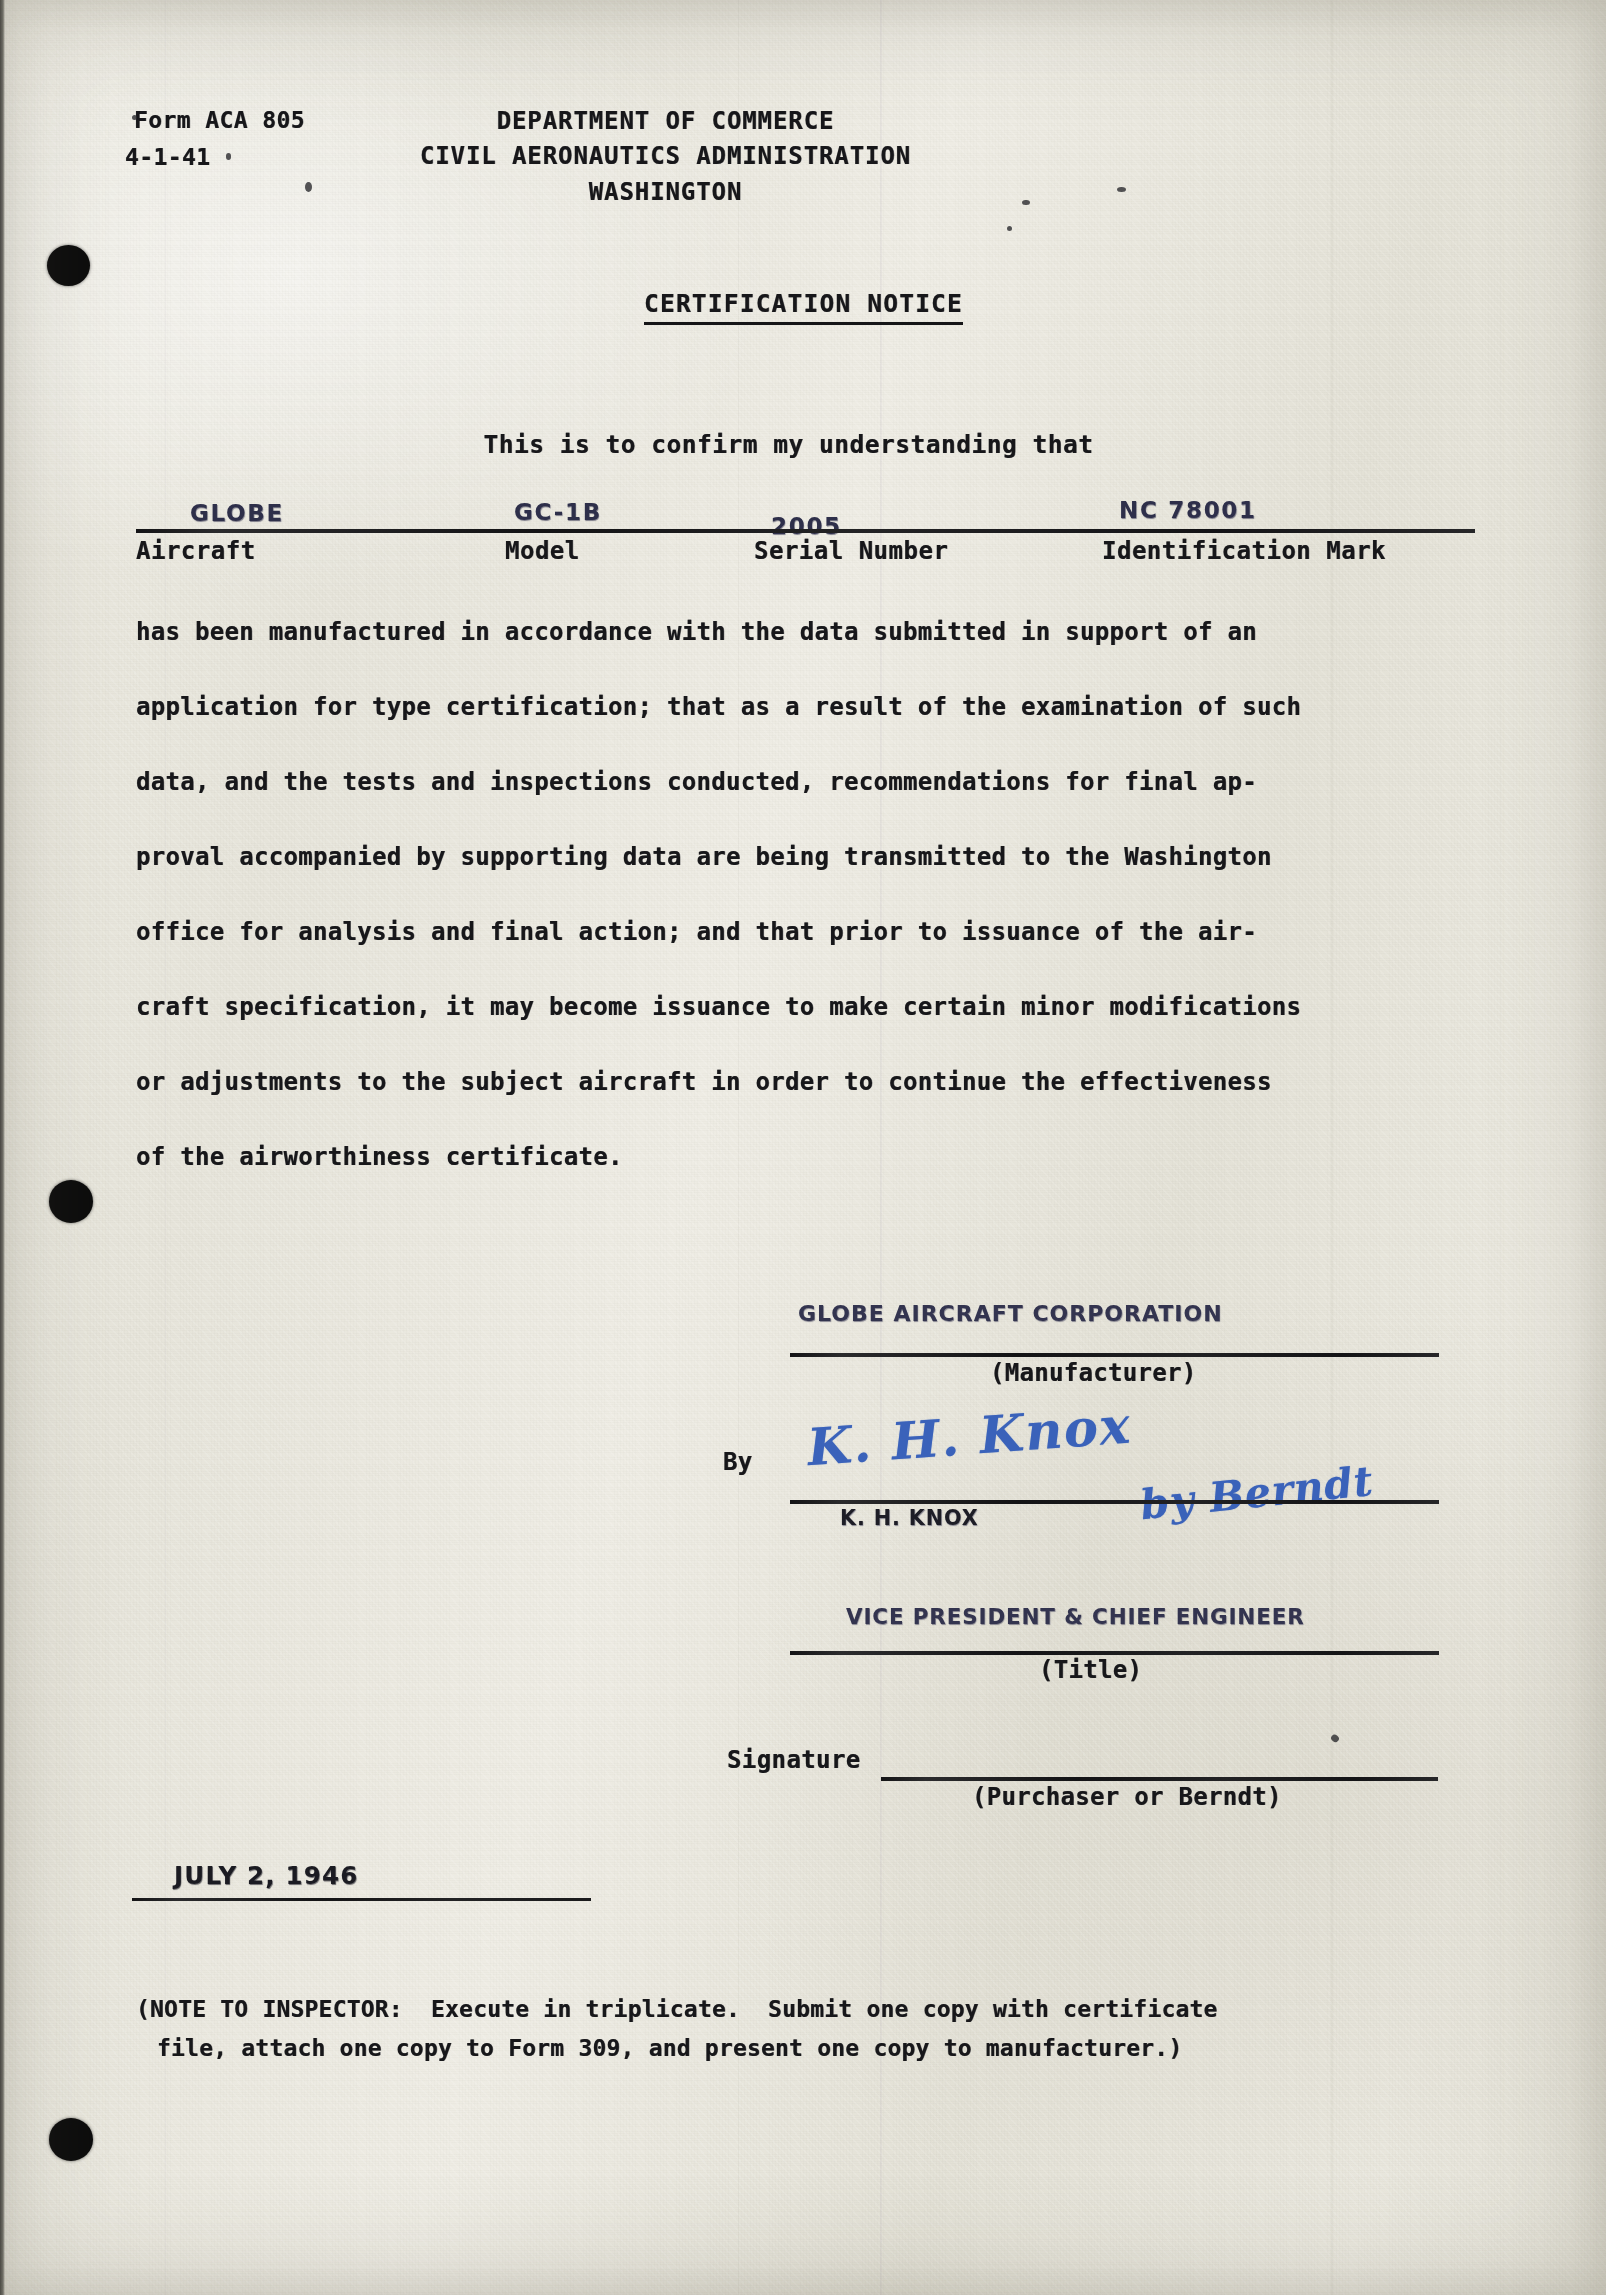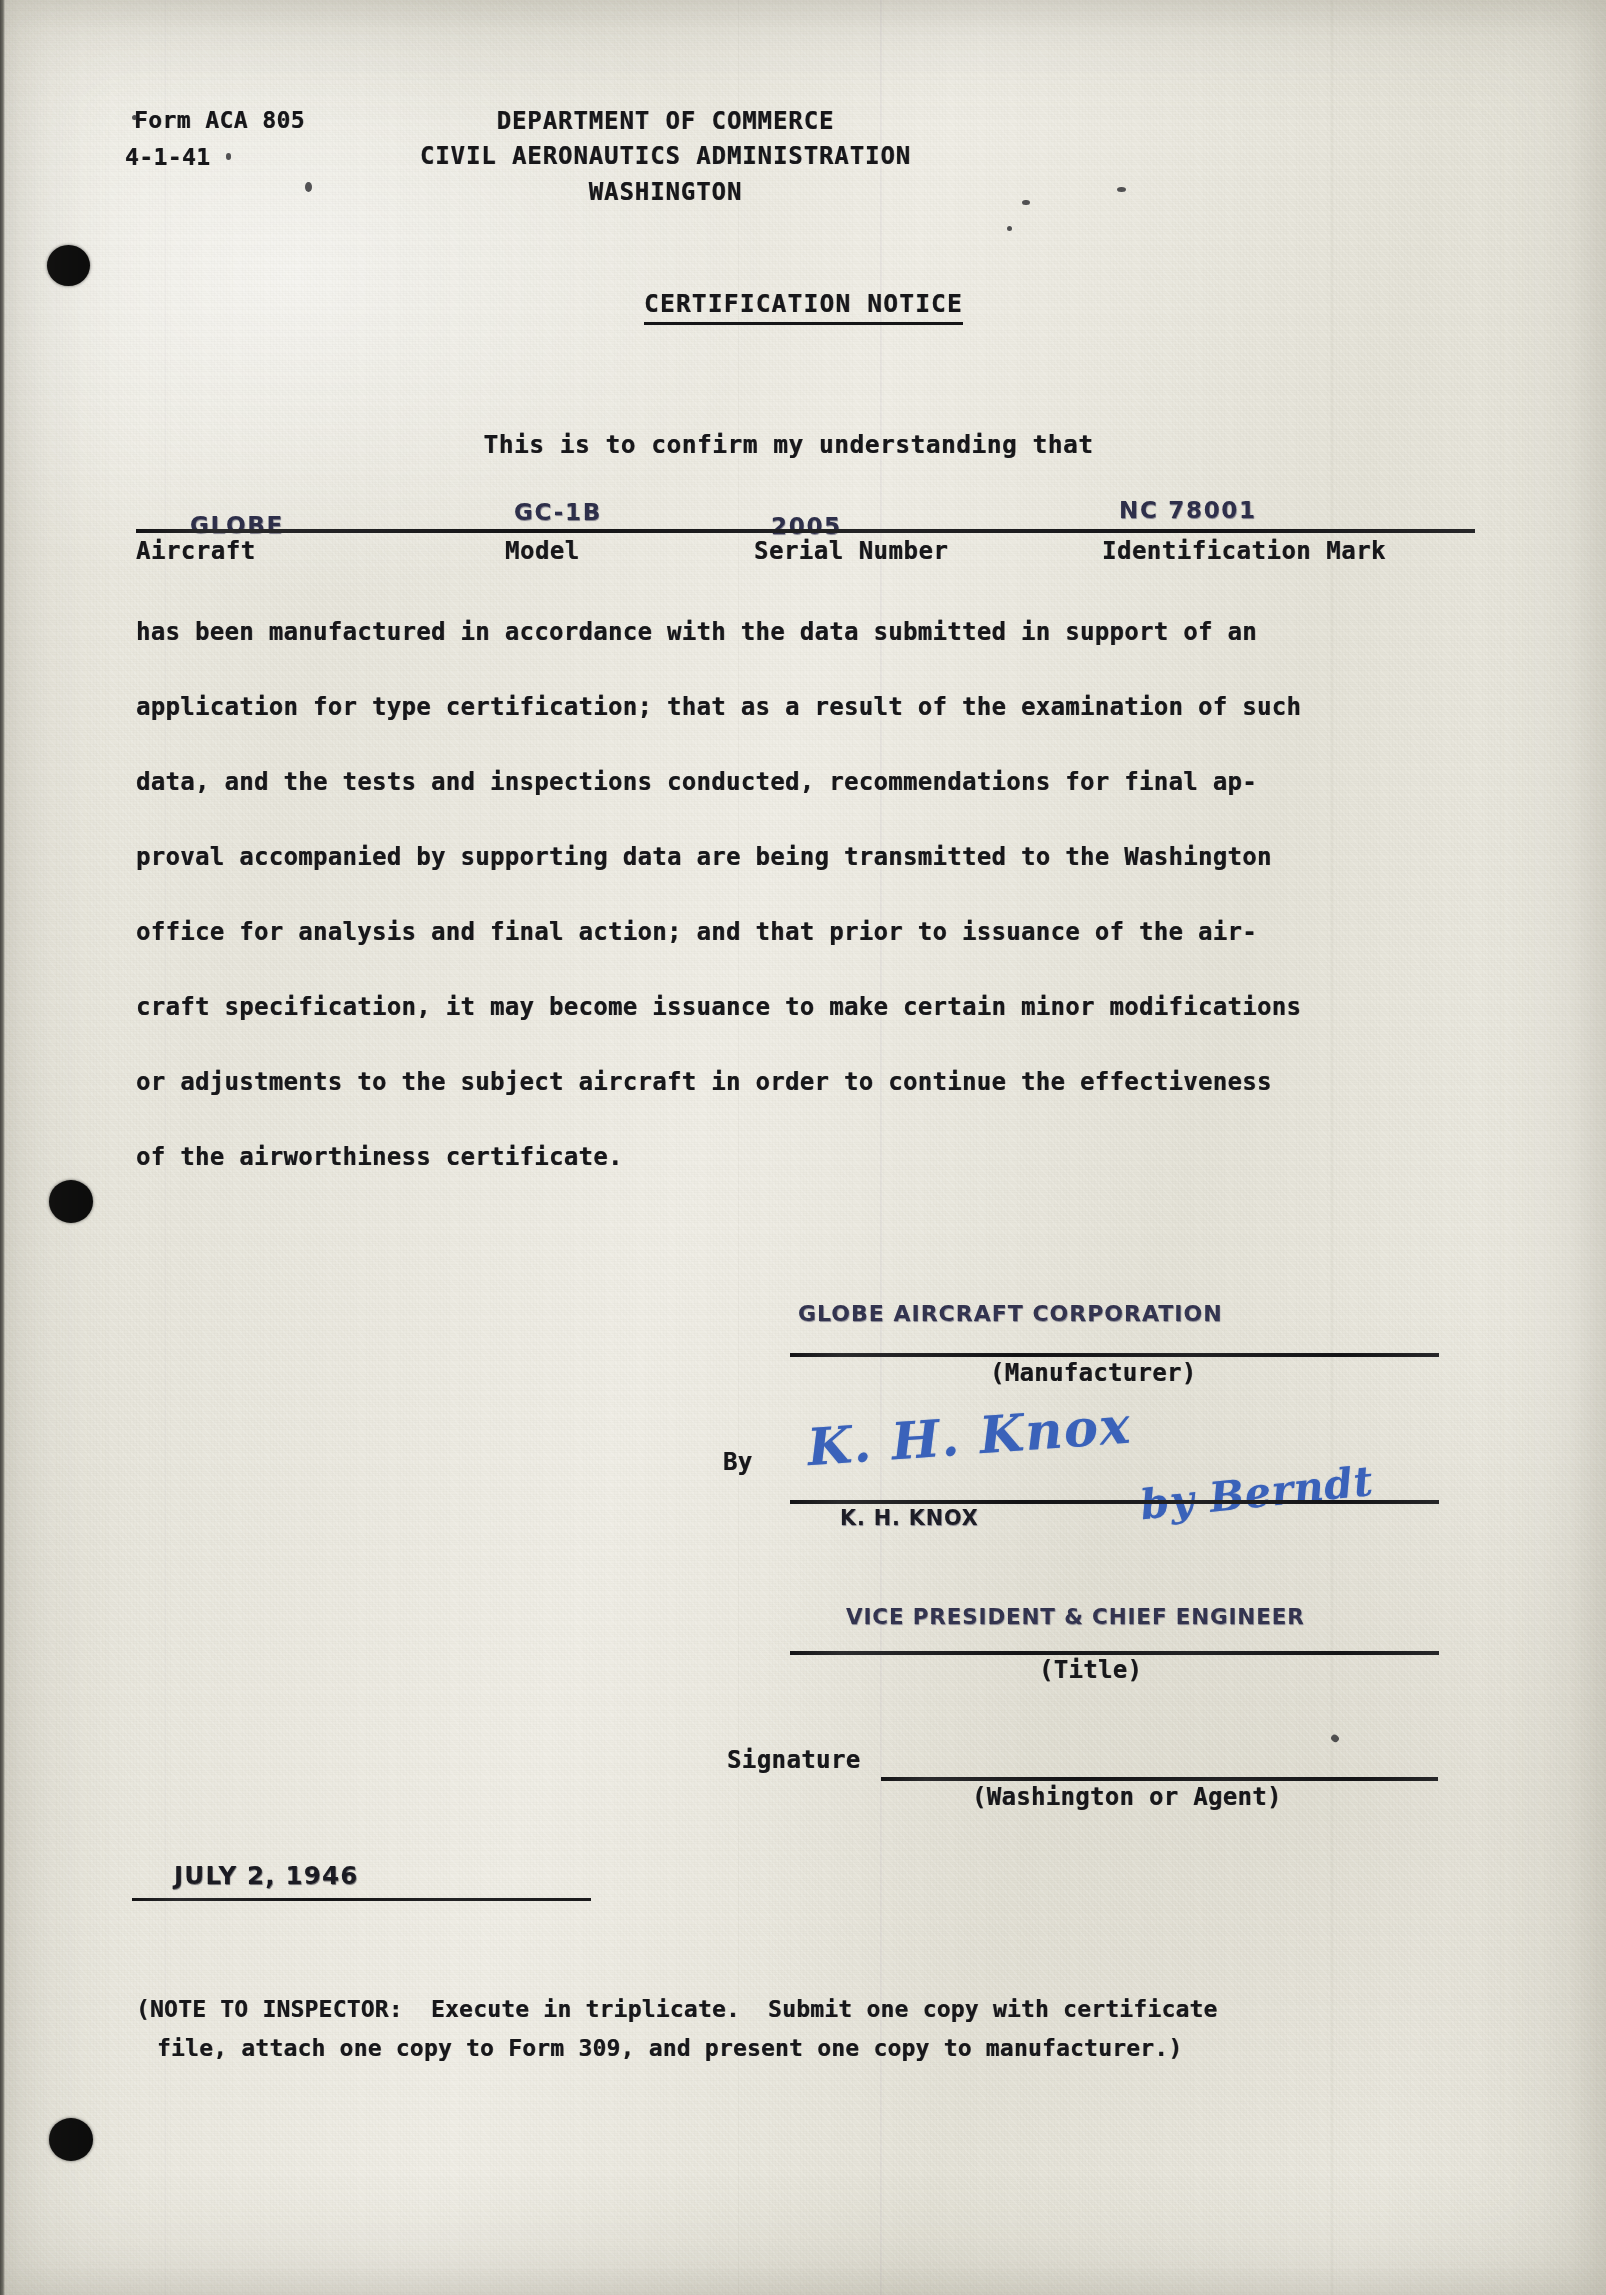--- a/index.html
+++ b/index.html
@@ -64,21 +64,21 @@
   #datarule{position:absolute;left:136px;top:529px;width:1339px;height:3.8px;
     background:linear-gradient(90deg,#141416,#2a2a2c 6%,#131315 30%,#232325 55%,#131316 80%,#262628 100%);}
   .stamp{
     position:absolute;white-space:pre;
     font-family:"DejaVu Sans",sans-serif;
     font-weight:700;color:#2e2f4a;
     font-size:23px;letter-spacing:1.7px;
     text-shadow:0.6px 0.5px 0.8px rgba(40,40,70,.55);
     filter:blur(0.2px);
   }
-  #s-aircraft{left:190px;top:500px;margin-top:12px;}
+  #s-aircraft{left:190px;top:500px;}
   #s-model{left:514px;top:499px;}
   #s-serial{left:771px;top:497px;margin-top:16px;}
   #s-ident{left:1119px;top:497px;}
 
   .collbl{position:absolute;font-size:24px;white-space:pre;letter-spacing:0.5px;}
   #c-aircraft{left:136px;top:537px;}
   #c-model{left:505px;top:537px;}
   #c-serial{left:754px;top:537px;}
   #c-ident{left:1102px;top:537px;}
 
@@ -180,21 +180,21 @@
   <div class="sig" style="left:1140px;top:1469px;font-size:41px;letter-spacing:0.8px;transform:rotate(-6deg);">by Berndt</div>
   <div class="sigrule" style="left:790px;top:1500px;width:649px;"></div>
   <div class="smallcaps" style="left:840px;top:1506px;font-size:20.7px;letter-spacing:0.9px;color:#1d1d26;">K. H. KNOX</div>
 
   <div class="smallcaps" style="left:846px;top:1604px;font-size:21.4px;letter-spacing:0.9px;">VICE PRESIDENT &amp; CHIEF ENGINEER</div>
   <div class="sigrule" style="left:790px;top:1651px;width:649px;"></div>
   <div class="abs tw paren" style="left:1039px;top:1656px;">(Title)</div>
 
   <div class="abs tw" style="left:727px;top:1746px;font-size:24px;">Signature</div>
   <div class="sigrule" style="left:881px;top:1777px;width:557px;"></div>
-  <div class="abs tw paren" style="left:972px;top:1783px;">(Washington or Agent)</div>
+  <div class="abs tw paren" style="left:972px;top:1783px;">(Purchaser or Berndt)</div>
   <div class="speck" style="left:1331px;top:1735px;width:8.4px;height:6.9px;transform:rotate(40deg);"></div>
 
   <div id="datestamp">JULY 2, 1946</div>
   <div id="daterule"></div>
 
   <div class="abs tw" id="note1">(NOTE TO INSPECTOR:  Execute in triplicate.  Submit one copy with certificate</div>
   <div class="abs tw" id="note2">file, attach one copy to Form 309, and present one copy to manufacturer.)</div>
 
   <div id="vign"></div>
 </div>

